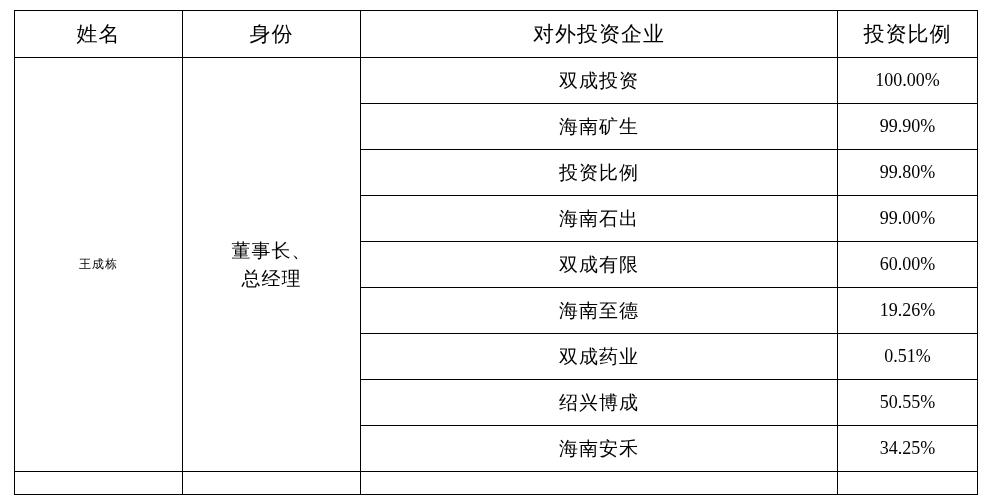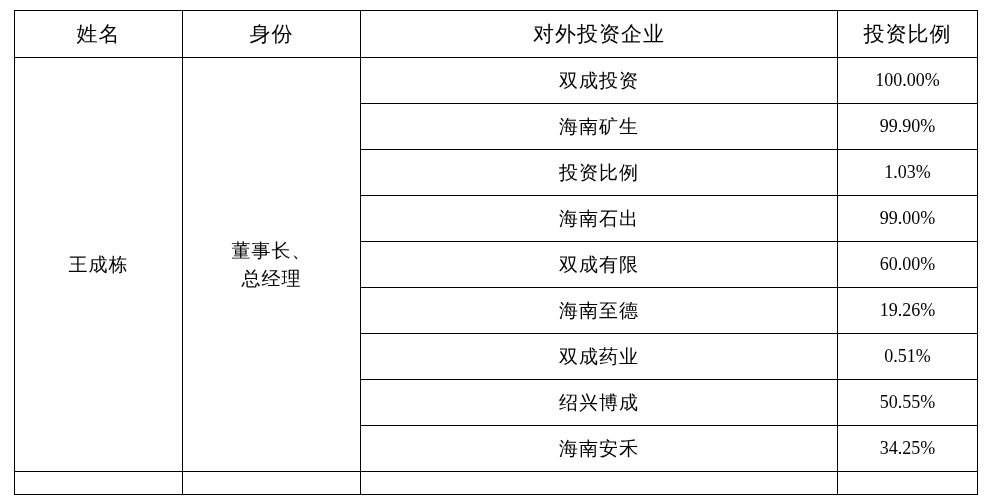--- a/index.html
+++ b/index.html
@@ -43,21 +43,21 @@
   tbody td {
     height: 45px;
     font-size: 19px;
   }
   .col-name   { width: 168px; }
   .col-role   { width: 178px; }
   .col-entity { width: 477px; }
   .col-ratio  { width: 140px; }
 
   td.name-cell {
-    font-size: 19px;
+    font-size: 12px;
     letter-spacing: 1px;
   }
   td.role-cell {
     font-size: 19px;
     line-height: 1.45;
     letter-spacing: 1px;
     font-family: Liberation Serif, serif;
   }
   td.entity-cell {
     font-size: 19px;
@@ -97,21 +97,21 @@
         </td>
         <td class="entity-cell">双成投资</td>
         <td class="ratio-cell">100.00%</td>
       </tr>
       <tr>
         <td class="entity-cell">海南矿生</td>
         <td class="ratio-cell">99.90%</td>
       </tr>
       <tr>
         <td class="entity-cell">投资比例</td>
-        <td class="ratio-cell">1.03%</td>
+        <td class="ratio-cell">99.80%</td>
       </tr>
       <tr>
         <td class="entity-cell">海南石出</td>
         <td class="ratio-cell">99.00%</td>
       </tr>
       <tr>
         <td class="entity-cell">双成有限</td>
         <td class="ratio-cell">60.00%</td>
       </tr>
       <tr>

